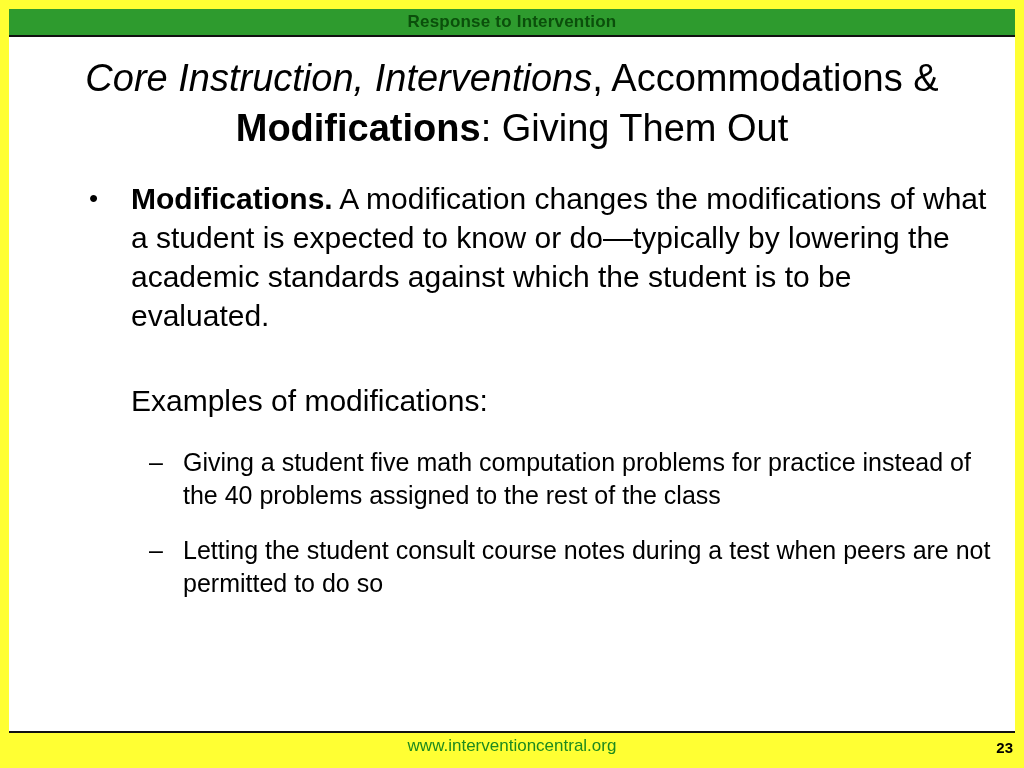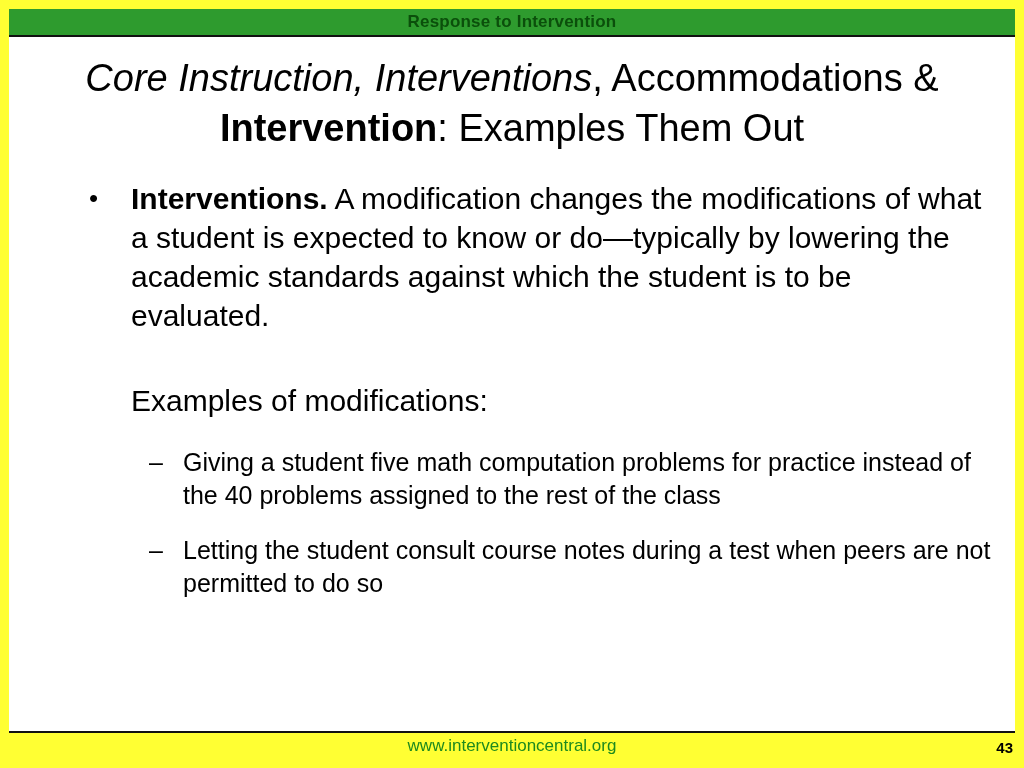--- a/index.html
+++ b/index.html
@@ -103,30 +103,30 @@
 
   <div class="banner">
     <span class="banner-title">Response to Intervention</span>
   </div>
 
   <div class="title">
     <div>
       <span class="it">Core Instruction, Interventions</span><span>, Accommodations &amp;</span>
     </div>
     <div>
-      <span class="bd">Intervention</span><span>: Examples Them Out</span>
+      <span class="bd">Modifications</span><span>: Giving Them Out</span>
     </div>
   </div>
 
   <div class="body">
 
     <div class="bullet-row">
       <span class="bullet-marker">•</span>
       <span class="bullet-text">
-        <span class="bd">Interventions.</span><span> A modification changes the modifications of what a student is expected to know or do—typically by lowering the academic standards against which the student is to be evaluated.</span>
+        <span class="bd">Modifications.</span><span> A modification changes the modifications of what a student is expected to know or do—typically by lowering the academic standards against which the student is to be evaluated.</span>
       </span>
     </div>
 
     <div class="examples-label">Examples of modifications:</div>
 
     <ul class="sub-bullets">
       <li class="sub-bullet">
         <span class="sub-marker">–</span>
         <span class="sub-text">Giving a student five math computation problems for practice instead of the 40 problems assigned to the rest of the class</span>
       </li>
@@ -135,15 +135,15 @@
         <span class="sub-text">Letting the student consult course notes during a test when peers are not permitted to do so</span>
       </li>
     </ul>
 
   </div>
 
   <div class="footer">
     <span class="footer-url">www.interventioncentral.org</span>
   </div>
 
-  <span class="page-number">43</span>
+  <span class="page-number">23</span>
 
 </div>
 
 </body></html>

